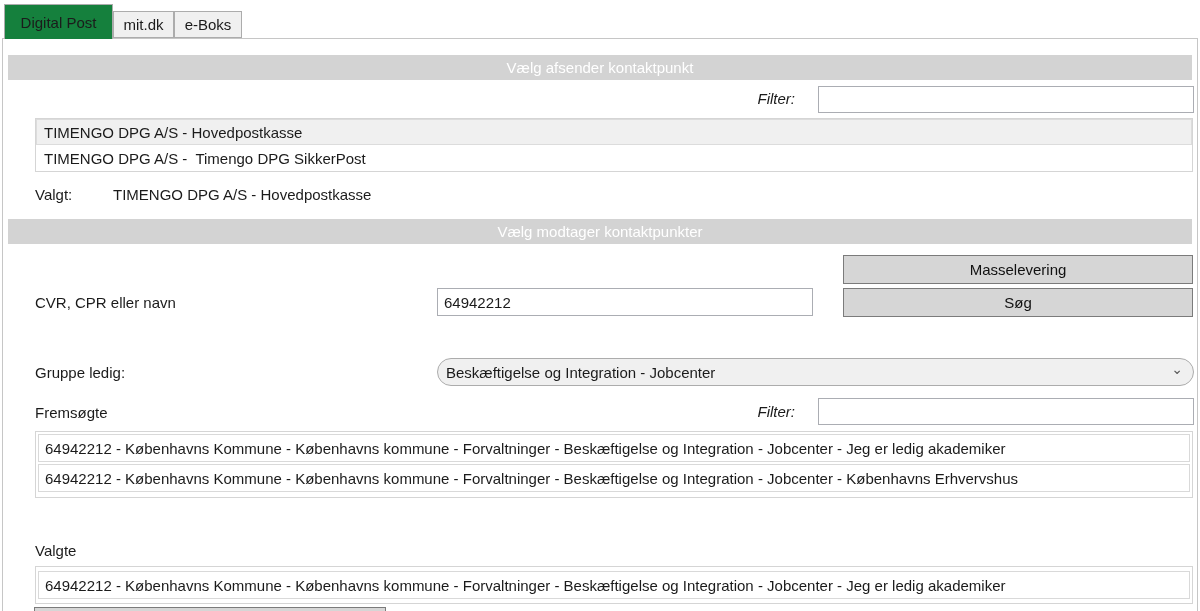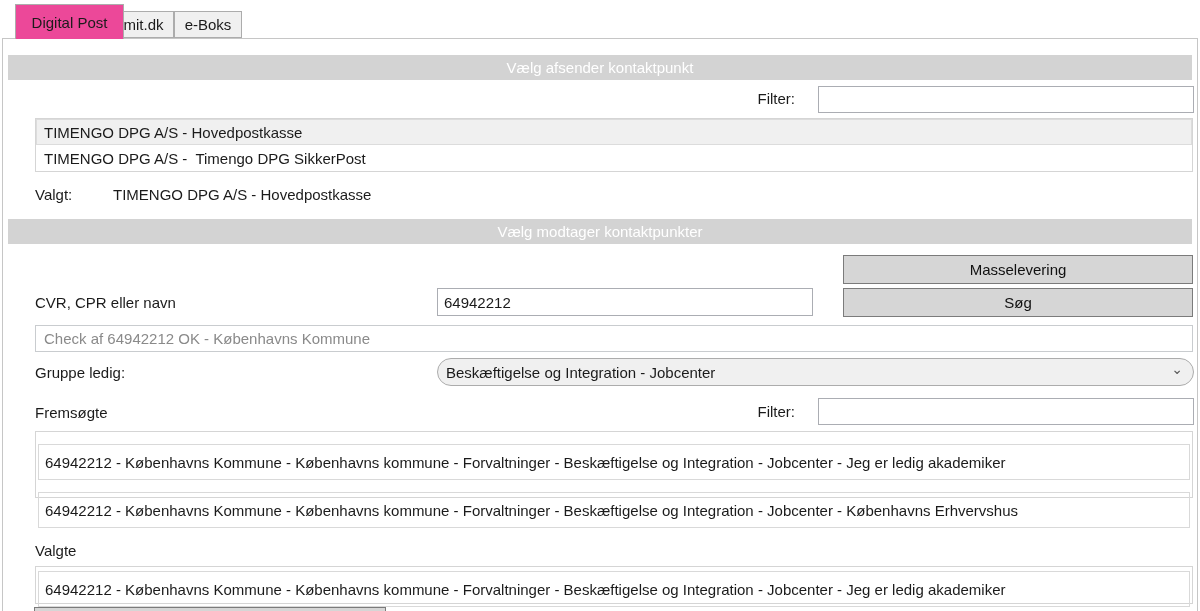--- a/index.html
+++ b/index.html
@@ -3,43 +3,43 @@
 <meta charset="utf-8">
 <style>
   html,body { margin:0; padding:0; background:#fff; }
   body { font-family:"Liberation Sans", sans-serif; }
   .screen { position:relative; width:1200px; height:611px; background:#ffffff; overflow:hidden; }
 
   
   .tab { position:absolute; box-sizing:border-box; border:1px solid #acacac;
          background:#f0f0f0; color:#1b1b1b; font-size:15px;
          display:flex; align-items:center; justify-content:center; cursor:default; }
-  .tab.active { background:#ec4899; border-bottom:none; z-index:3; height:35px; top:4px;margin-left:11px; }
+  .tab.active { background:#15803d; border-bottom:none; z-index:3; height:35px; top:4px; }
   .tabpanel { position:absolute; left:2px; top:38px; width:1196px; height:600px;
               box-sizing:border-box; border:1px solid #c6c6c6; border-bottom:none; background:#fff; z-index:1; }
 
   
   .sec-header { position:absolute; left:8px; width:1184px; height:25px; background:#d3d3d3;
                 color:#ffffff; font-size:15px; display:flex; align-items:center; justify-content:center; z-index:2; }
 
   .lbl { position:absolute; font-size:15px; color:#1b1b1b; z-index:2; white-space:pre;text-align:center; }
-  .lbl-right { text-align:right; }
+  .lbl-right { text-align:right;font-style:italic; }
 
   .textbox { position:absolute; box-sizing:border-box; border:1px solid #abadb3; background:#fff;
              font-family:inherit; font-size:15px; color:#1b1b1b; padding:2px 6px; z-index:2; outline:none; }
 
   .btn { position:absolute; box-sizing:border-box; background:#d6d6d6; border:1px solid #7b7b7b;
          font-family:inherit; font-size:15px; color:#111; display:flex; align-items:center;
          justify-content:center; z-index:2; cursor:default; }
 
   .listbox { position:absolute; box-sizing:border-box; border:1px solid #d5d5d5; background:#fff; z-index:2; }
   .list-item { box-sizing:border-box; height:26px; display:flex; align-items:center;
                padding-left:8px; font-size:15px; color:#1b1b1b; white-space:pre; overflow:hidden; }
   .list-item.sel { background:#f0f0f0; box-shadow:inset 0 0 0 1px #dcdcdc; }
-  .list-item.boxed { height:36px; border:1px solid #d9d9d9; margin:12px 2px 0 2px; padding-left:6px; }
+  .list-item.boxed { height:28px; border:1px solid #d9d9d9; margin:2px 2px 0 2px; padding-left:6px; }
 
   .readonly-box { position:absolute; box-sizing:border-box; border:1px solid #c9cccf; background:#fff;
                   color:#8a8a8a; font-size:15px; display:flex; align-items:center; padding-left:8px; z-index:2; }
 
   .combo { position:absolute; box-sizing:border-box; border:1px solid #acacac; background:#f0f0f0;
            font-size:15px; color:#1b1b1b; display:flex; align-items:center; padding-left:8px; z-index:2; cursor:default; }
   .combo .chev { position:absolute; right:10px; top:2px; color:#5a5a5a; font-size:14px; }
 </style>
 </head>
 <body>
@@ -66,21 +66,20 @@
   <div class="lbl" style="left:113px; top:186px;">TIMENGO DPG A/S - Hovedpostkasse</div>
 
   <div class="sec-header" style="top:219px;">Vælg modtager kontaktpunkter</div>
 
   <button class="btn" style="left:843px; top:255px; width:350px; height:29px;">Masselevering</button>
 
   <div class="lbl" style="left:35px; top:294px;">CVR, CPR eller navn</div>
   <input class="textbox" style="left: 437px; top: 288px; width: 376px; height: 28px;" type="text" value="64942212">
   <button class="btn" style="left:843px; top:288px; width:350px; height:29px;">Søg</button>
 
-  <div class="readonly-box" style="left:35px; top:325px; width:1158px; height:27px;">Check af 64942212 OK - Københavns Kommune</div>
 
   <div class="lbl" style="left:35px; top:364px;">Gruppe ledig:</div>
   <div class="combo" style="left:437px; top:358px; width:757px; height:28px;border-radius:14px;">
     <span>Beskæftigelse og Integration - Jobcenter</span>
     <span class="chev">⌄</span>
   </div>
 
   <div class="lbl" style="left:35px; top:404px;">Fremsøgte</div>
   <div class="lbl lbl-right" style="left:720px; top:403px; width:75px;">Filter:</div>
   <input class="textbox" style="left: 818px; top: 398px; width: 376px; height: 27px;" type="text" value="">

